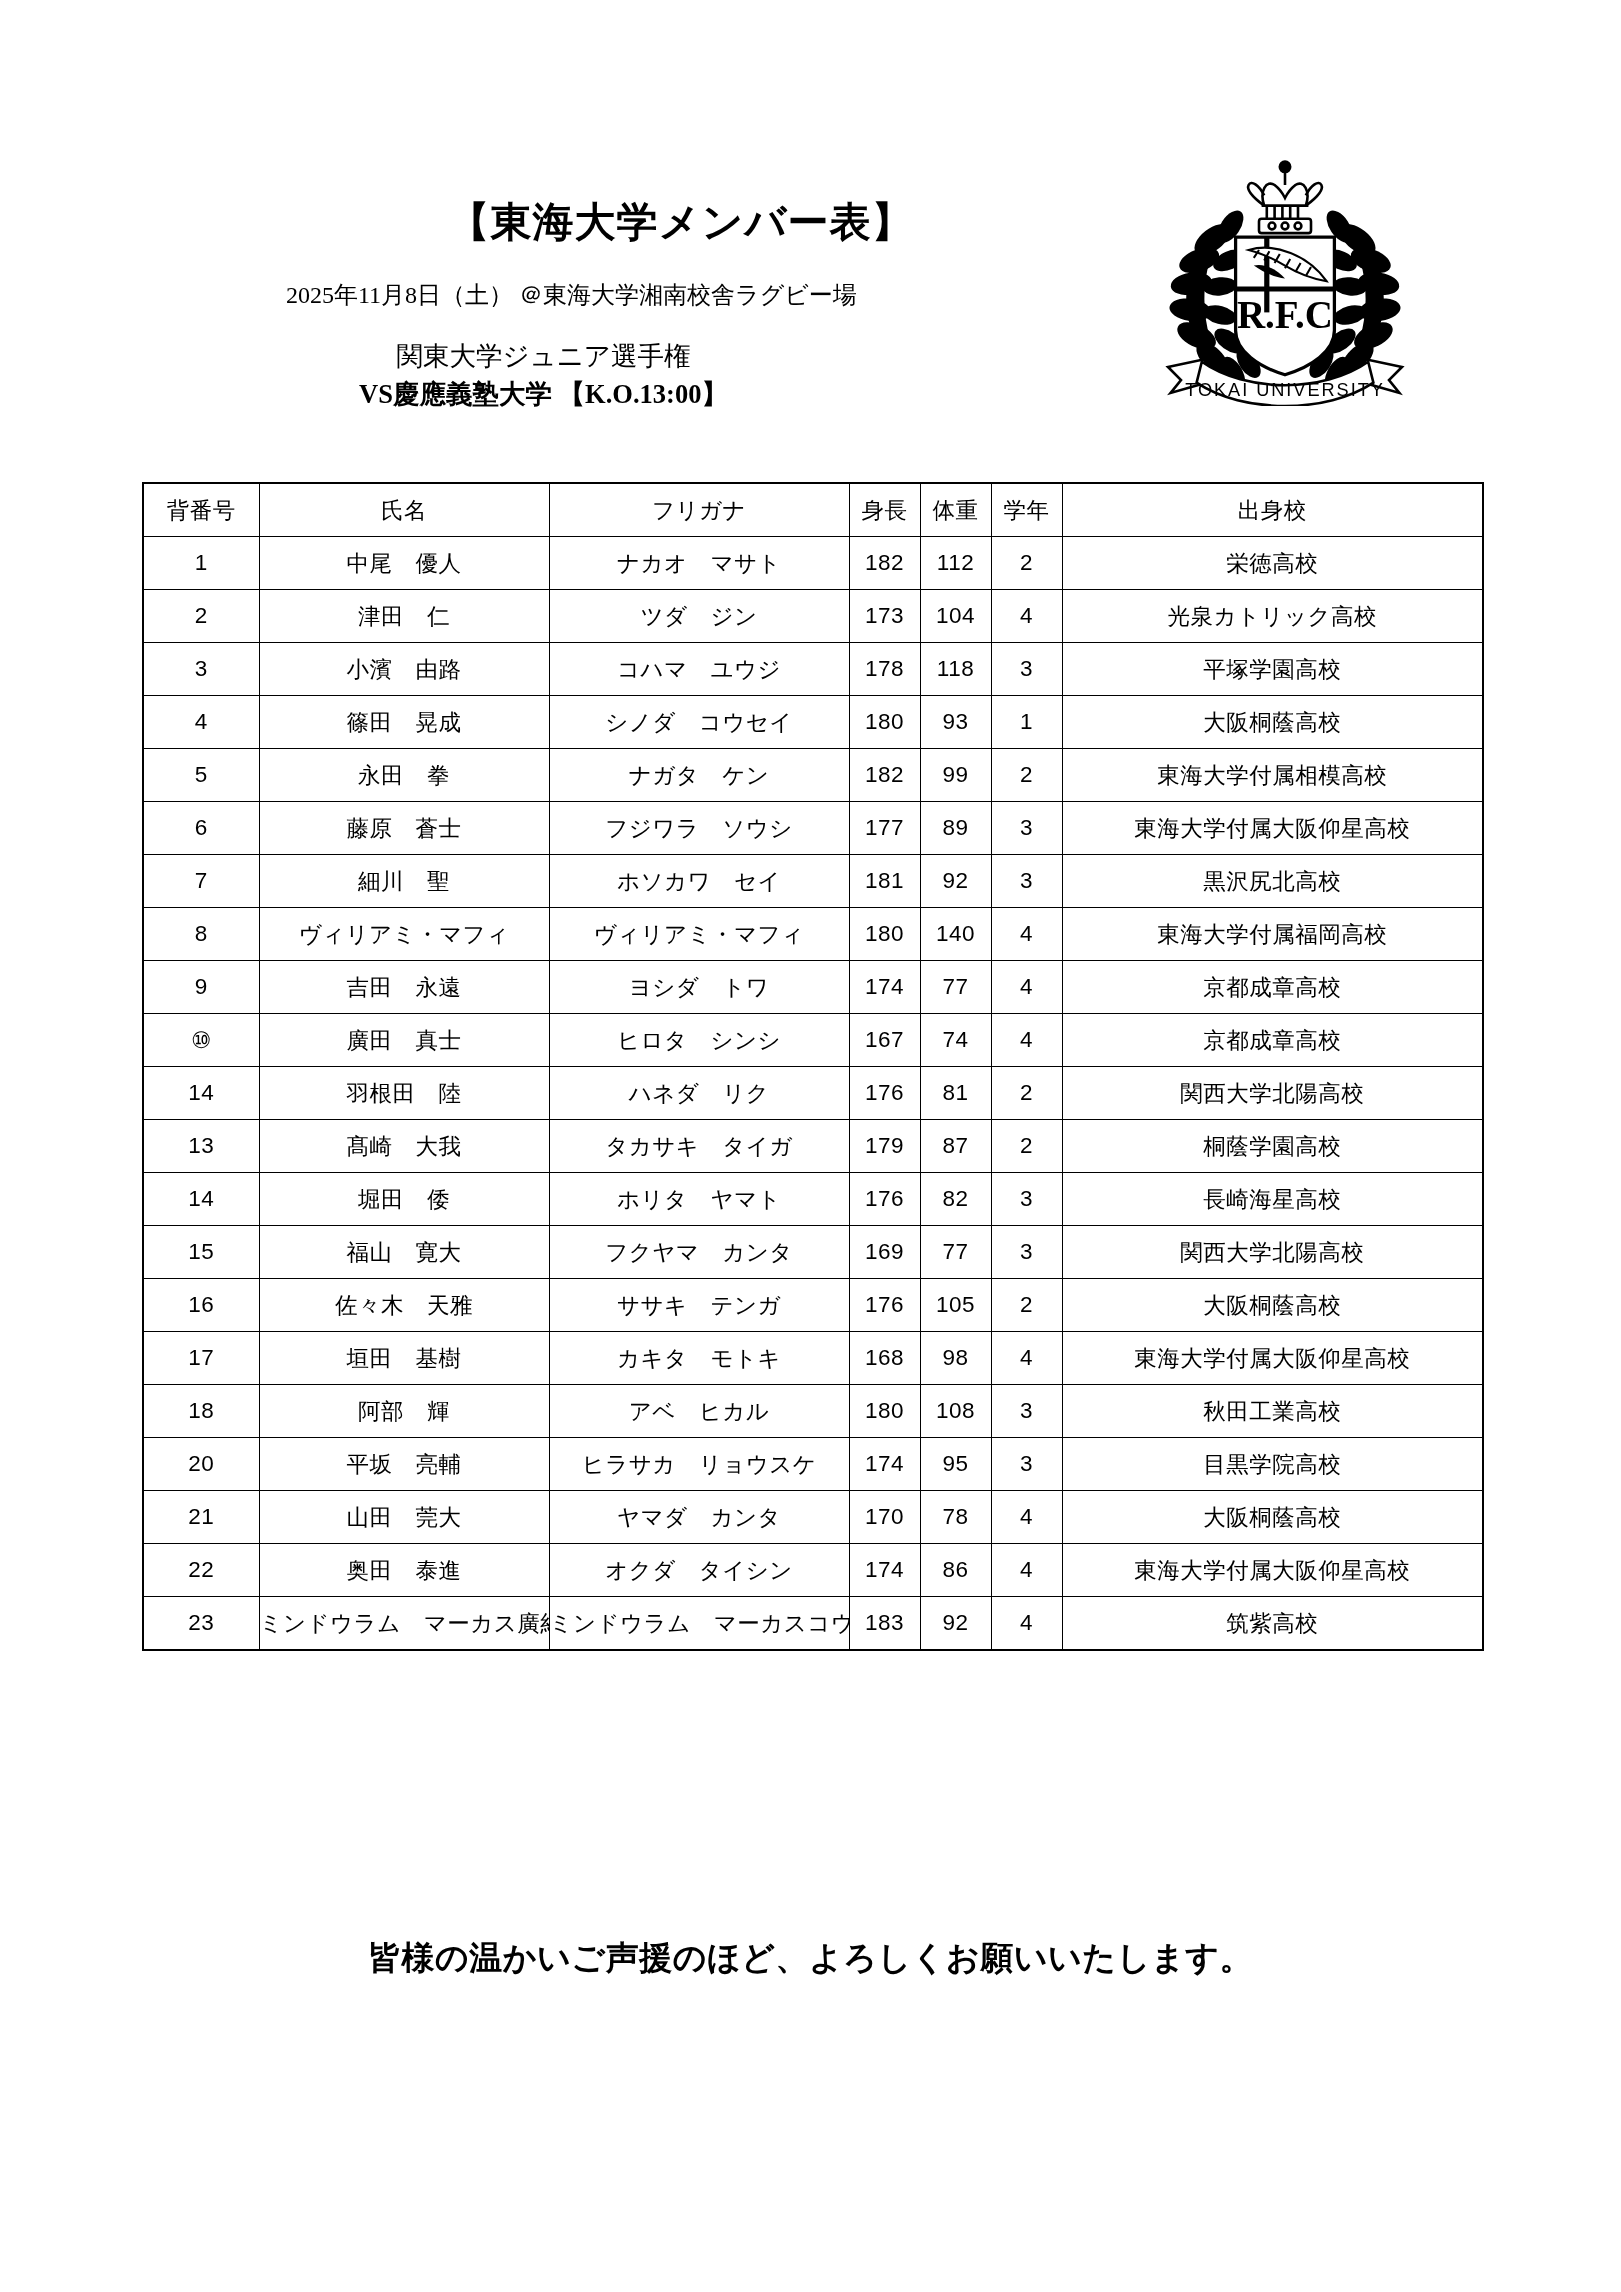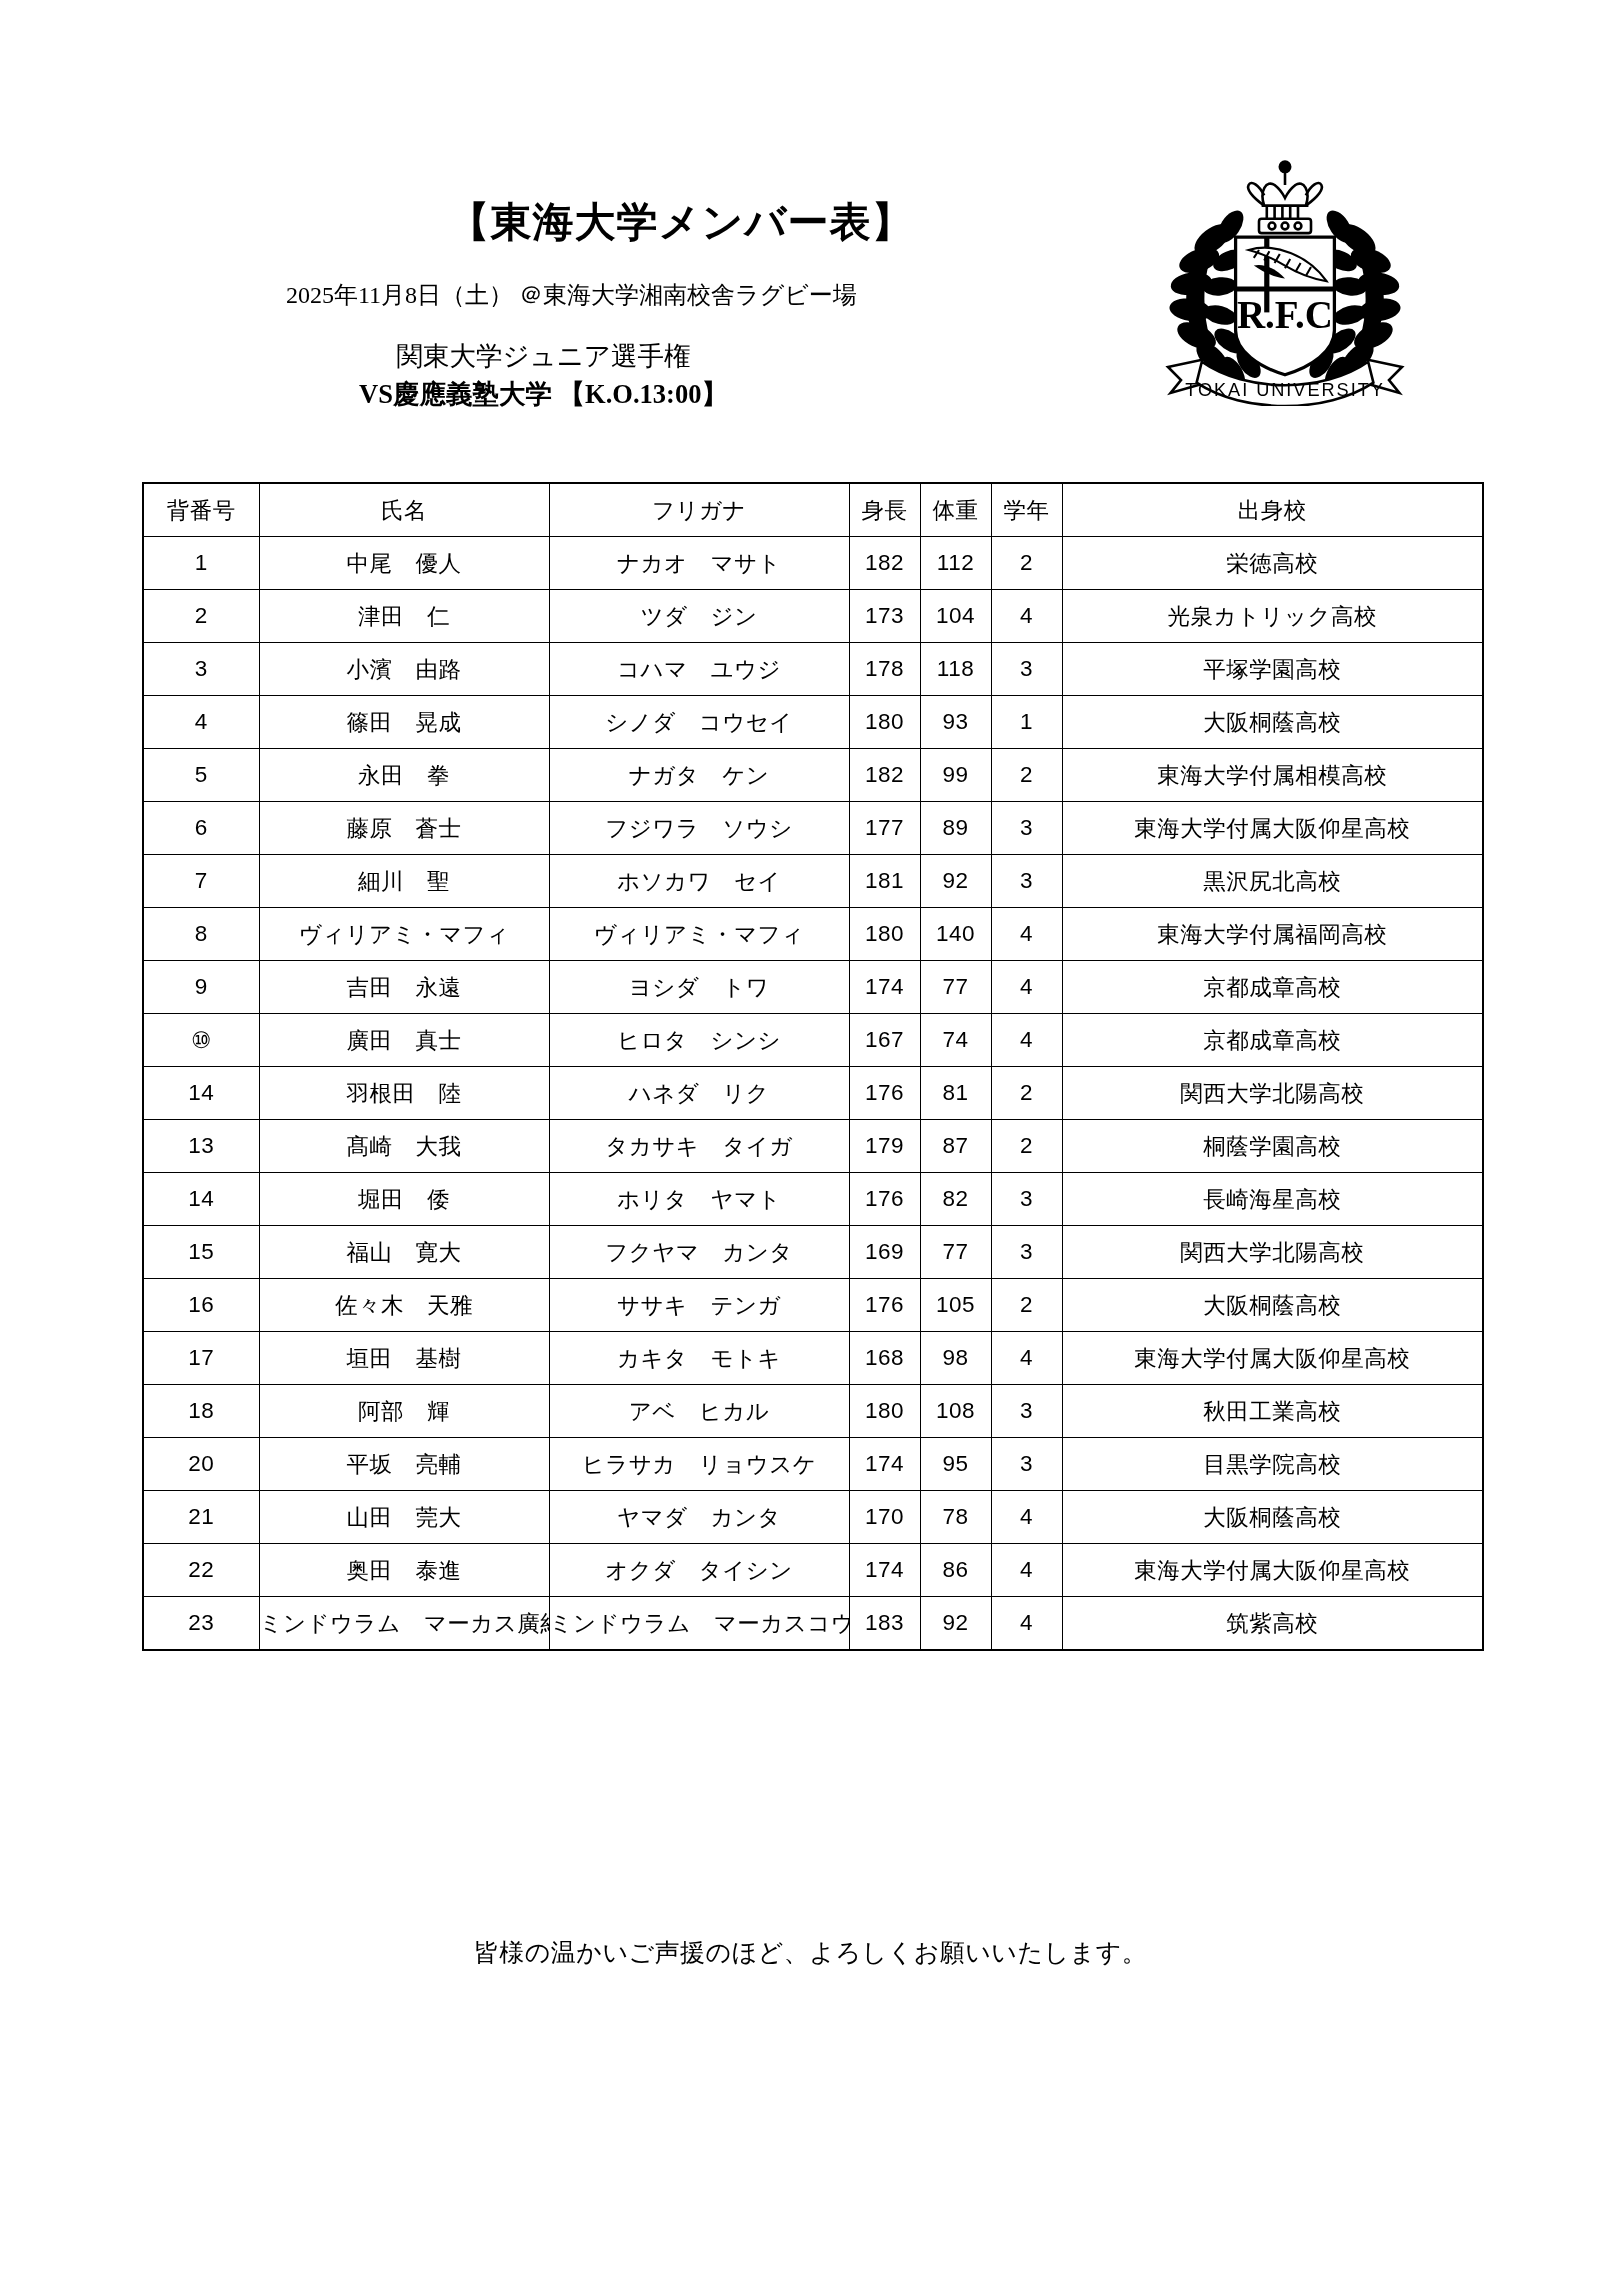--- a/index.html
+++ b/index.html
@@ -128,22 +128,22 @@
   td.cell-num   { font-size: 21.6px; }
   td.cell-no    { font-size: 21.6px; }
 
   
   .footer-note {
     position: absolute;
     left: 0;
     top: 1936px;
     width: 1621px;
     text-align: center;
-    font-size: 25px;
-    font-weight: normal;
+    font-size: 33px;
+    font-weight: bold;
     font-family: "Liberation Sans", "DejaVu Sans", sans-serif;
     letter-spacing: 0.5px;
     white-space: nowrap;
   }
 </style>
 </head>
 <body>
 
 <div class="page">
 

